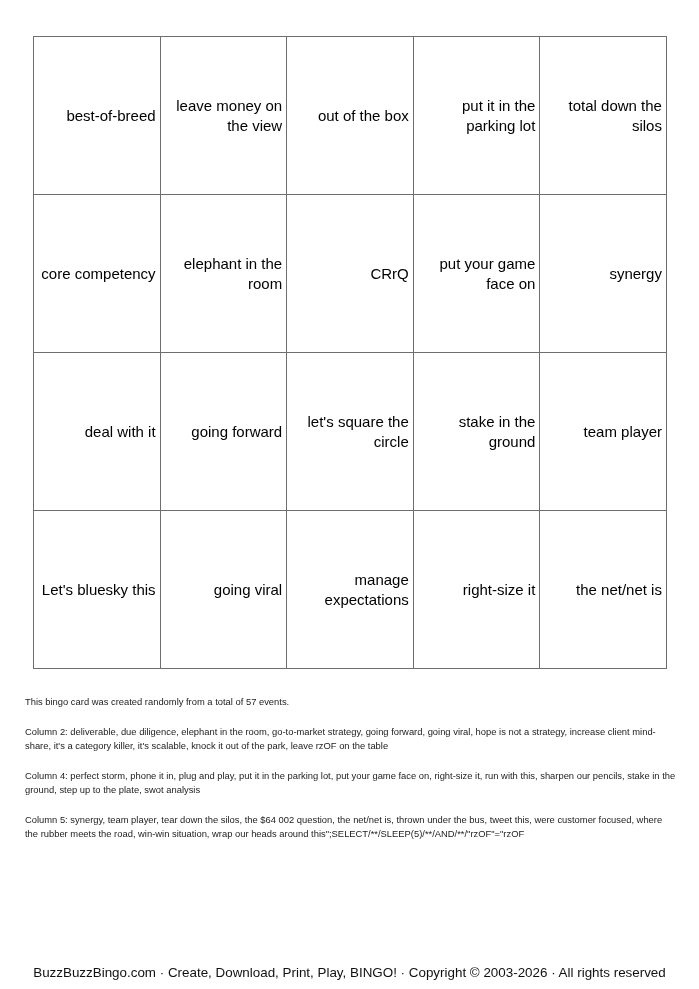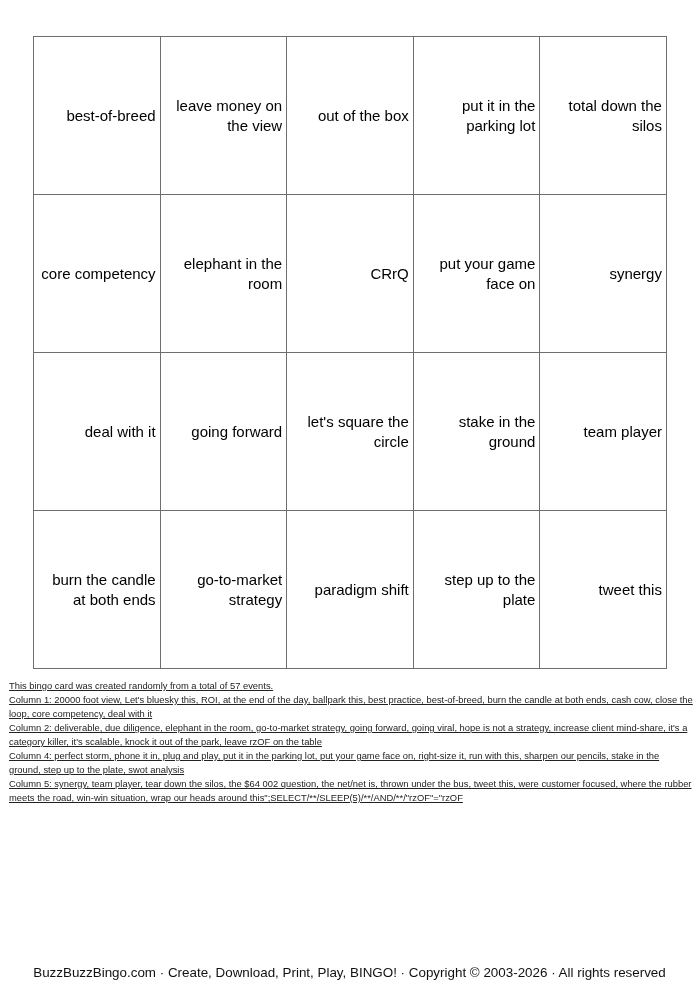--- a/index.html
+++ b/index.html
@@ -39,22 +39,21 @@
     .notes {
       position: absolute;
       left: 9px;
       top: 679px;
       width: 684px;
       font-size: 9.4px;
       line-height: 14px;
       color: #222;
     }
     .notes div {
-      margin: 0;
-      text-decoration: underline;
+      margin: 16px;
     }
     .footer {
       position: absolute;
       left: 0;
       top: 965px;
       width: 699px;
       text-align: center;
       font-size: 13.4px;
       color: #111;
     }
@@ -79,30 +78,29 @@
     <td>synergy</td>
   </tr>
   <tr>
     <td>deal with it</td>
     <td>going forward</td>
     <td>let's square the circle</td>
     <td>stake in the ground</td>
     <td>team player</td>
   </tr>
   <tr>
-    <td>burn the candle at both ends</td>
-    <td>go-to-market strategy</td>
-    <td>paradigm shift</td>
-    <td>step up to the plate</td>
-    <td>tweet this</td>
+    <td>Let's bluesky this</td>
+    <td>going viral</td>
+    <td>manage expectations</td>
+    <td>right-size it</td>
+    <td>the net/net is</td>
   </tr>
 </tbody>
   </table>
 
 <div class="notes">
   <div>This bingo card was created randomly from a total of 57 events.</div>
-  <div>Column 1: 20000 foot view, Let's bluesky this, ROI, at the end of the day, ballpark this, best practice, best-of-breed, burn the candle at both ends, cash cow, close the loop, core competency, deal with it</div>
   <div>Column 2: deliverable, due diligence, elephant in the room, go-to-market strategy, going forward, going viral, hope is not a strategy, increase client mind-share, it's a category killer, it's scalable, knock it out of the park, leave rzOF on the table</div>
   <div>Column 4: perfect storm, phone it in, plug and play, put it in the parking lot, put your game face on, right-size it, run with this, sharpen our pencils, stake in the ground, step up to the plate, swot analysis</div>
   <div>Column 5: synergy, team player, tear down the silos, the $64 002 question, the net/net is, thrown under the bus, tweet this, were customer focused, where the rubber meets the road, win-win situation, wrap our heads around this";SELECT/**/SLEEP(5)/**/AND/**/"rzOF"="rzOF</div>
 </div>
 
 <div class="footer">BuzzBuzzBingo.com · Create, Download, Print, Play, BINGO! · Copyright © 2003-2026 · All rights reserved</div>
 
 </body></html>

